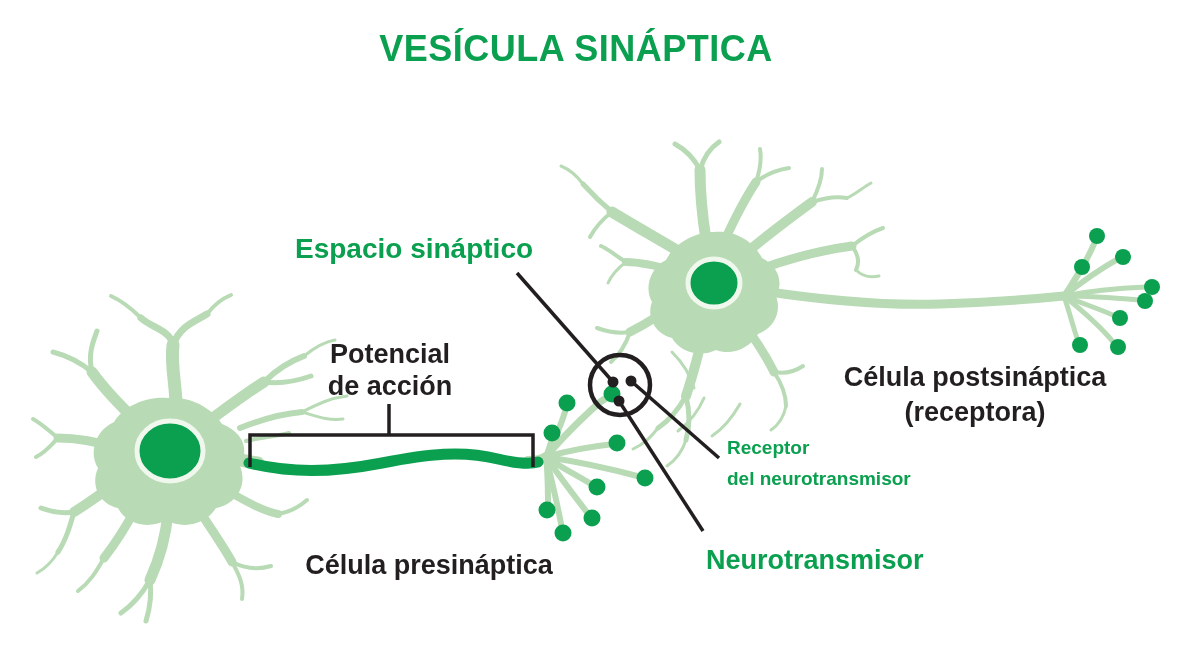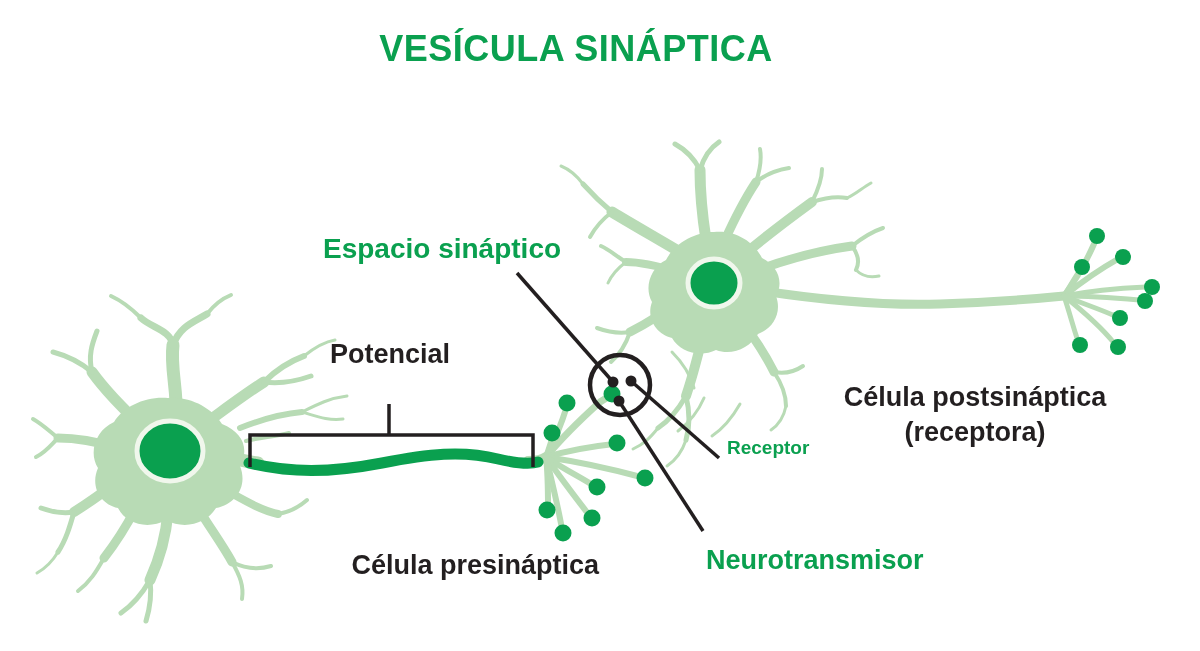--- a/index.html
+++ b/index.html
@@ -11,24 +11,24 @@
   }
   *{margin:0;padding:0;box-sizing:border-box;}
   body{background:var(--background);font-family:"Liberation Sans","DejaVu Sans",sans-serif;}
   .stage{position:relative;width:1200px;height:651px;background:var(--background);overflow:hidden;}
   .art{position:absolute;left:0;top:0;}
   .lbl{position:absolute;font-weight:700;white-space:nowrap;}
   .lbl .ln{display:block;}
   .green-text{color:var(--green);}
   .ink-text{color:var(--ink);}
   .title{left:0;top:28px;width:1152px;text-align:center;font-size:36px;letter-spacing:.5px;}
-  .espacio{left:295px;top:233px;font-size:28px;margin-left:28px;}
+  .espacio{left:295px;top:233px;font-size:28px;}
   .potencial{left:270px;top:338px;width:240px;text-align:center;font-size:27px;line-height:32px;}
-  .presinaptica{left:259px;top:548px;width:340px;text-align:right;font-size:27px;line-height:35px;}
-  .postsinaptica{left:805px;top:360px;width:340px;text-align:center;font-size:27px;line-height:35px;margin-top:20px;}
+  .presinaptica{left:259px;top:548px;width:340px;text-align:center;font-size:27px;line-height:35px;}
+  .postsinaptica{left:805px;top:360px;width:340px;text-align:center;font-size:27px;line-height:35px;}
   .receptor{left:727px;top:432px;font-size:19px;line-height:31px;}
   .neurotransmisor{left:706px;top:545px;font-size:27px;}
   svg .d{stroke:var(--light-green);fill:none;stroke-linecap:round;stroke-linejoin:round;}
   svg .soma{fill:var(--light-green);stroke:none;}
   svg .nuc{fill:var(--green);stroke:var(--nucleus-ring);stroke-width:5;}
   svg .bulb{fill:var(--green);stroke:none;}
   svg .wave{stroke:var(--green);fill:none;stroke-linecap:round;}
   svg .k{stroke:var(--ink);fill:none;}
   svg .dot{fill:var(--ink);stroke:none;}
 </style>
@@ -186,30 +186,32 @@
     <circle class="dot" cx="631" cy="381" r="5.5"></circle>
     <circle class="dot" cx="619" cy="401" r="5.5"></circle>
   </svg>
 
   <div class="lbl title green-text">VESÍCULA SINÁPTICA</div>
 
   <div class="lbl espacio green-text">Espacio sináptico</div>
 
   <div class="lbl potencial ink-text">
     <span class="ln">Potencial</span>
+    <span class="ln">de acción</span>
   </div>
 
   <div class="lbl presinaptica ink-text">
     <span class="ln">Célula presináptica</span>
   </div>
 
   <div class="lbl postsinaptica ink-text">
     <span class="ln">Célula postsináptica</span>
     <span class="ln">(receptora)</span>
   </div>
 
   <div class="lbl receptor green-text">
     <span class="ln">Receptor</span>
+    <span class="ln">del neurotransmisor</span>
   </div>
 
   <div class="lbl neurotransmisor green-text">Neurotransmisor</div>
 
 </div>
 
 </body></html>

